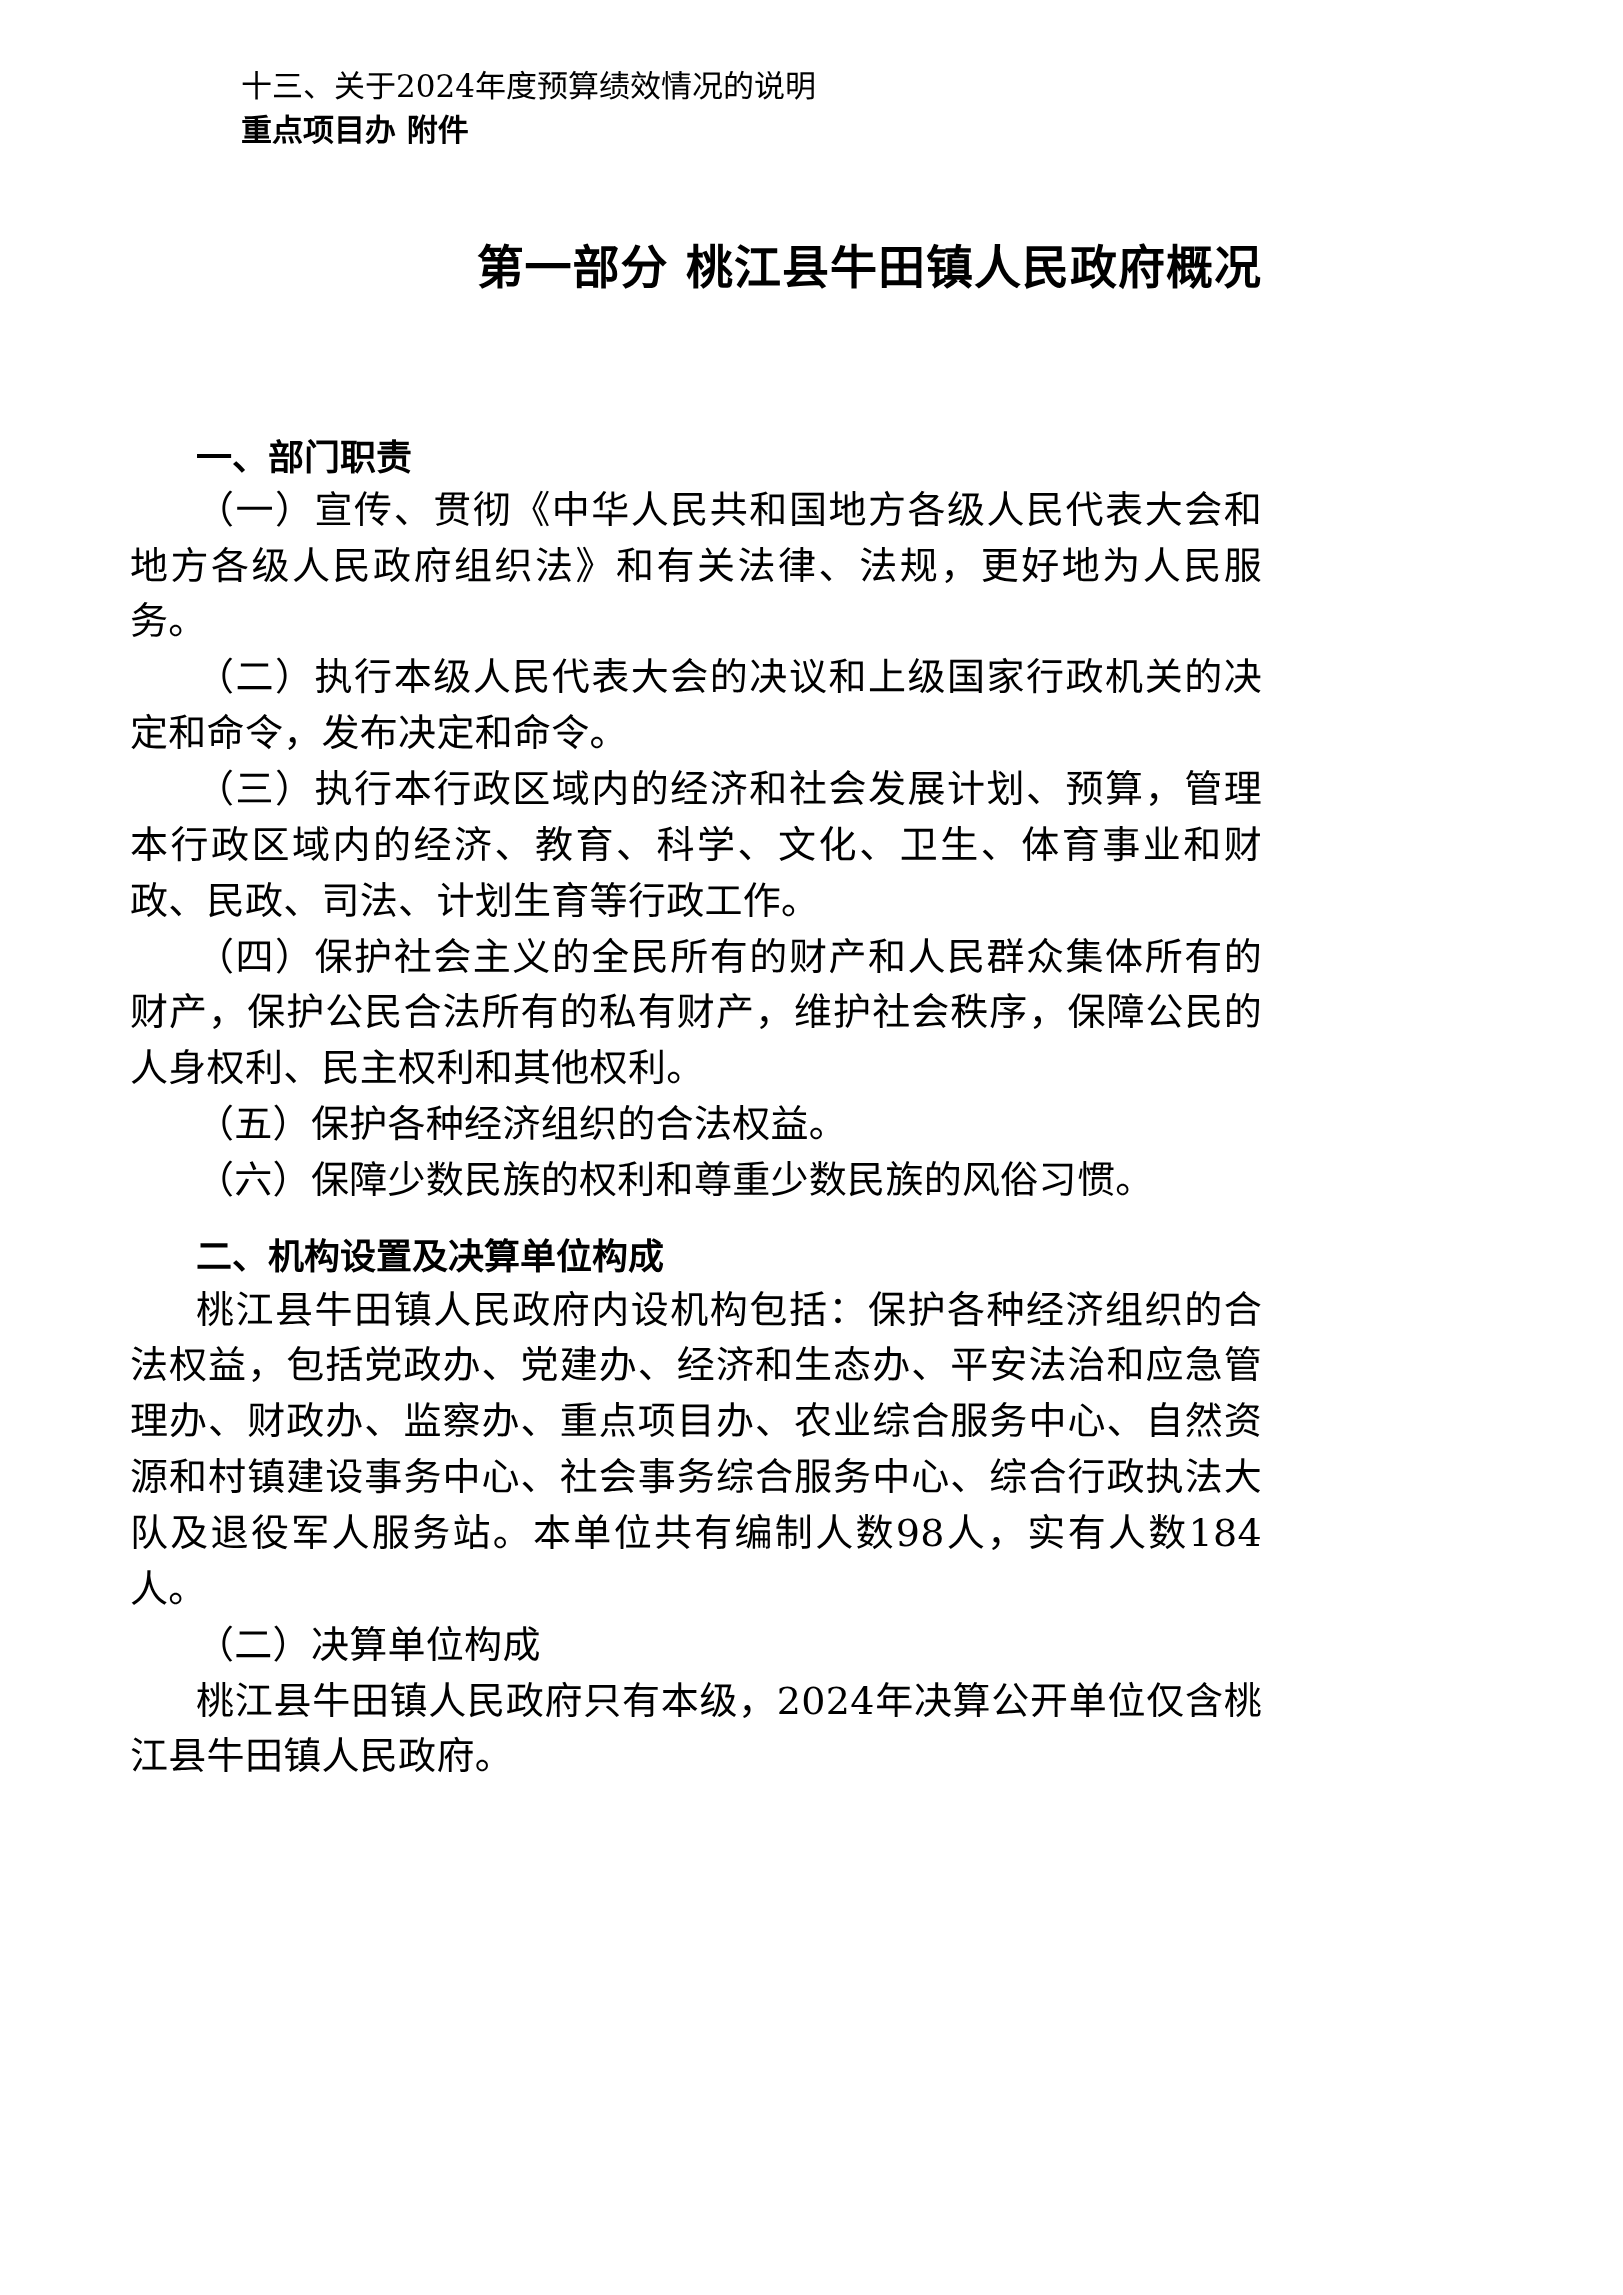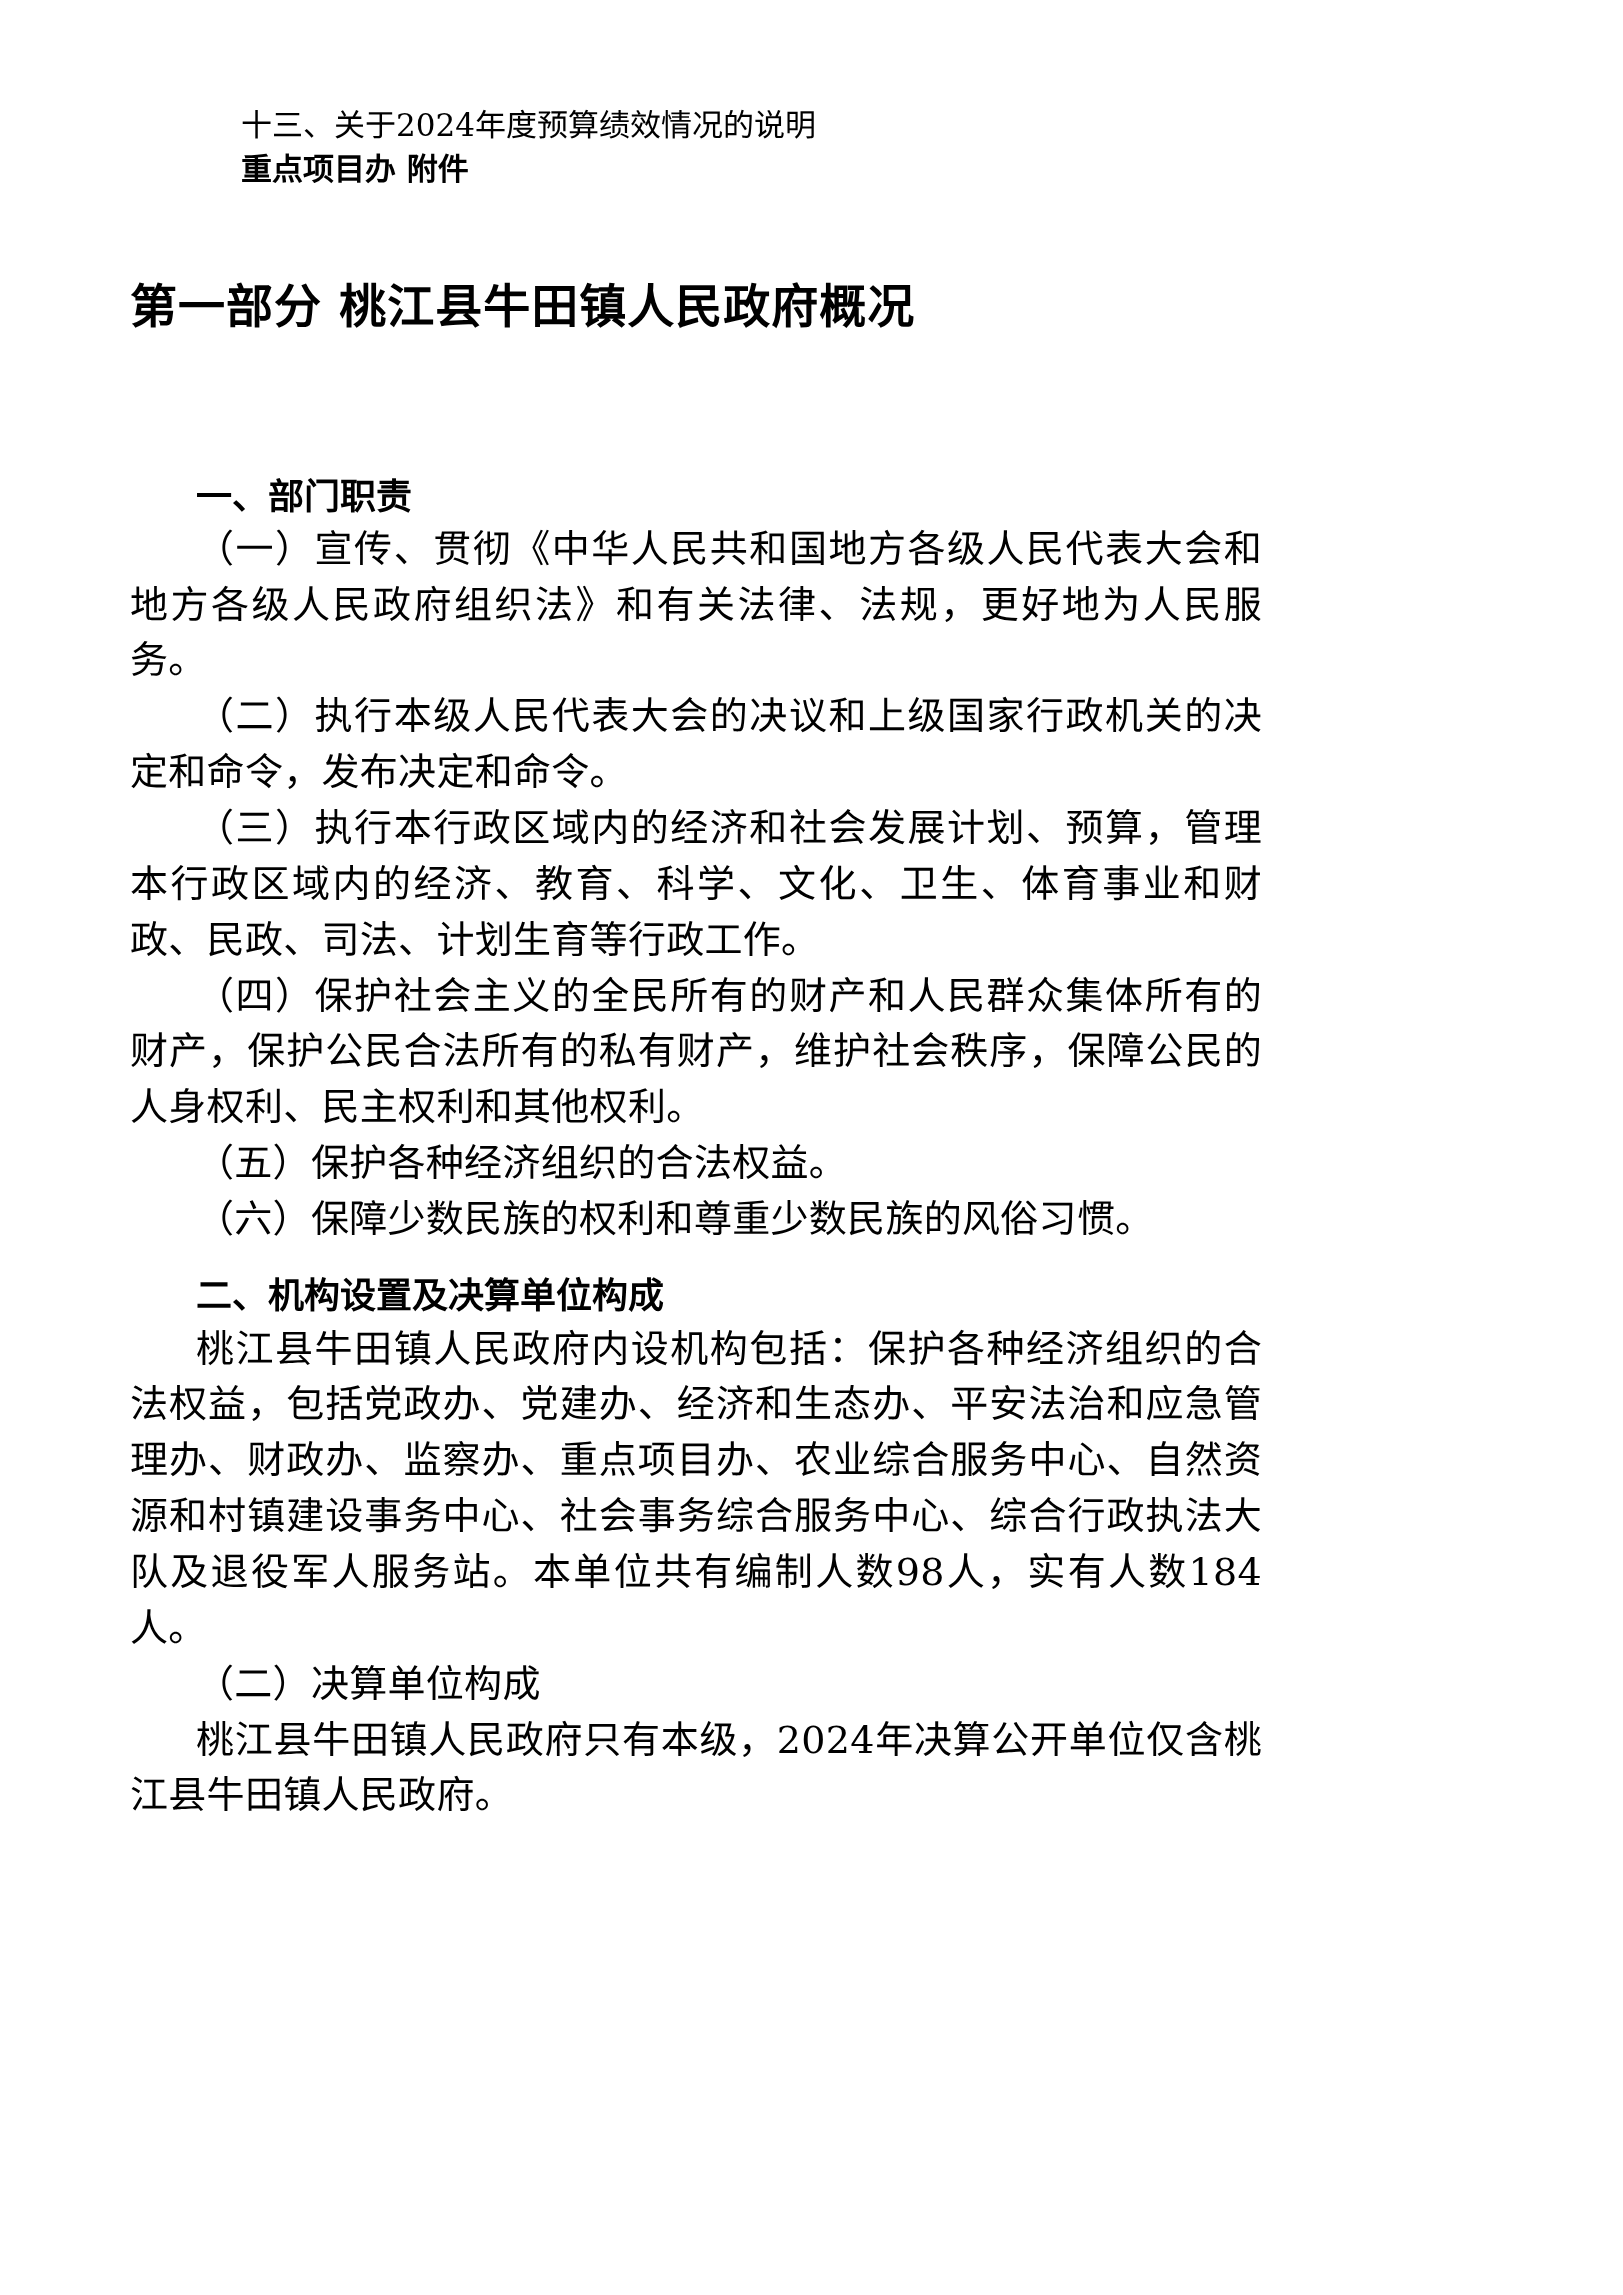--- a/index.html
+++ b/index.html
@@ -12,37 +12,37 @@
     height: 2295px;
     font-family: "DejaVu Serif", "Liberation Serif", serif;
     color: #000000;
     overflow: hidden;
   }
   .page {
     position: relative;
     width: 1392px;
     height: 2295px;
     box-sizing: border-box;
-    padding: 103px 130px 0 130px;
+    padding: 64px 130px 0 130px;
   }
   .toc-line {
     font-size: 31px;
     line-height: 1.42;
     white-space: nowrap;
   }
   .toc-line.indent {
     padding-left: 111px;
   }
   .toc-line.bold {
     font-weight: bold;
   }
   .doc-title {
     font-size: 47px;
     font-weight: bold;
-    text-align: left;
+    text-align: right;
     margin-top: 77px;
     margin-bottom: 77px;
     letter-spacing: 1px;
   }
   .section-heading {
     font-size: 36px;
     font-weight: bold;
     line-height: 1.45;
     text-indent: 66px;
     margin-top: 21.5px;

